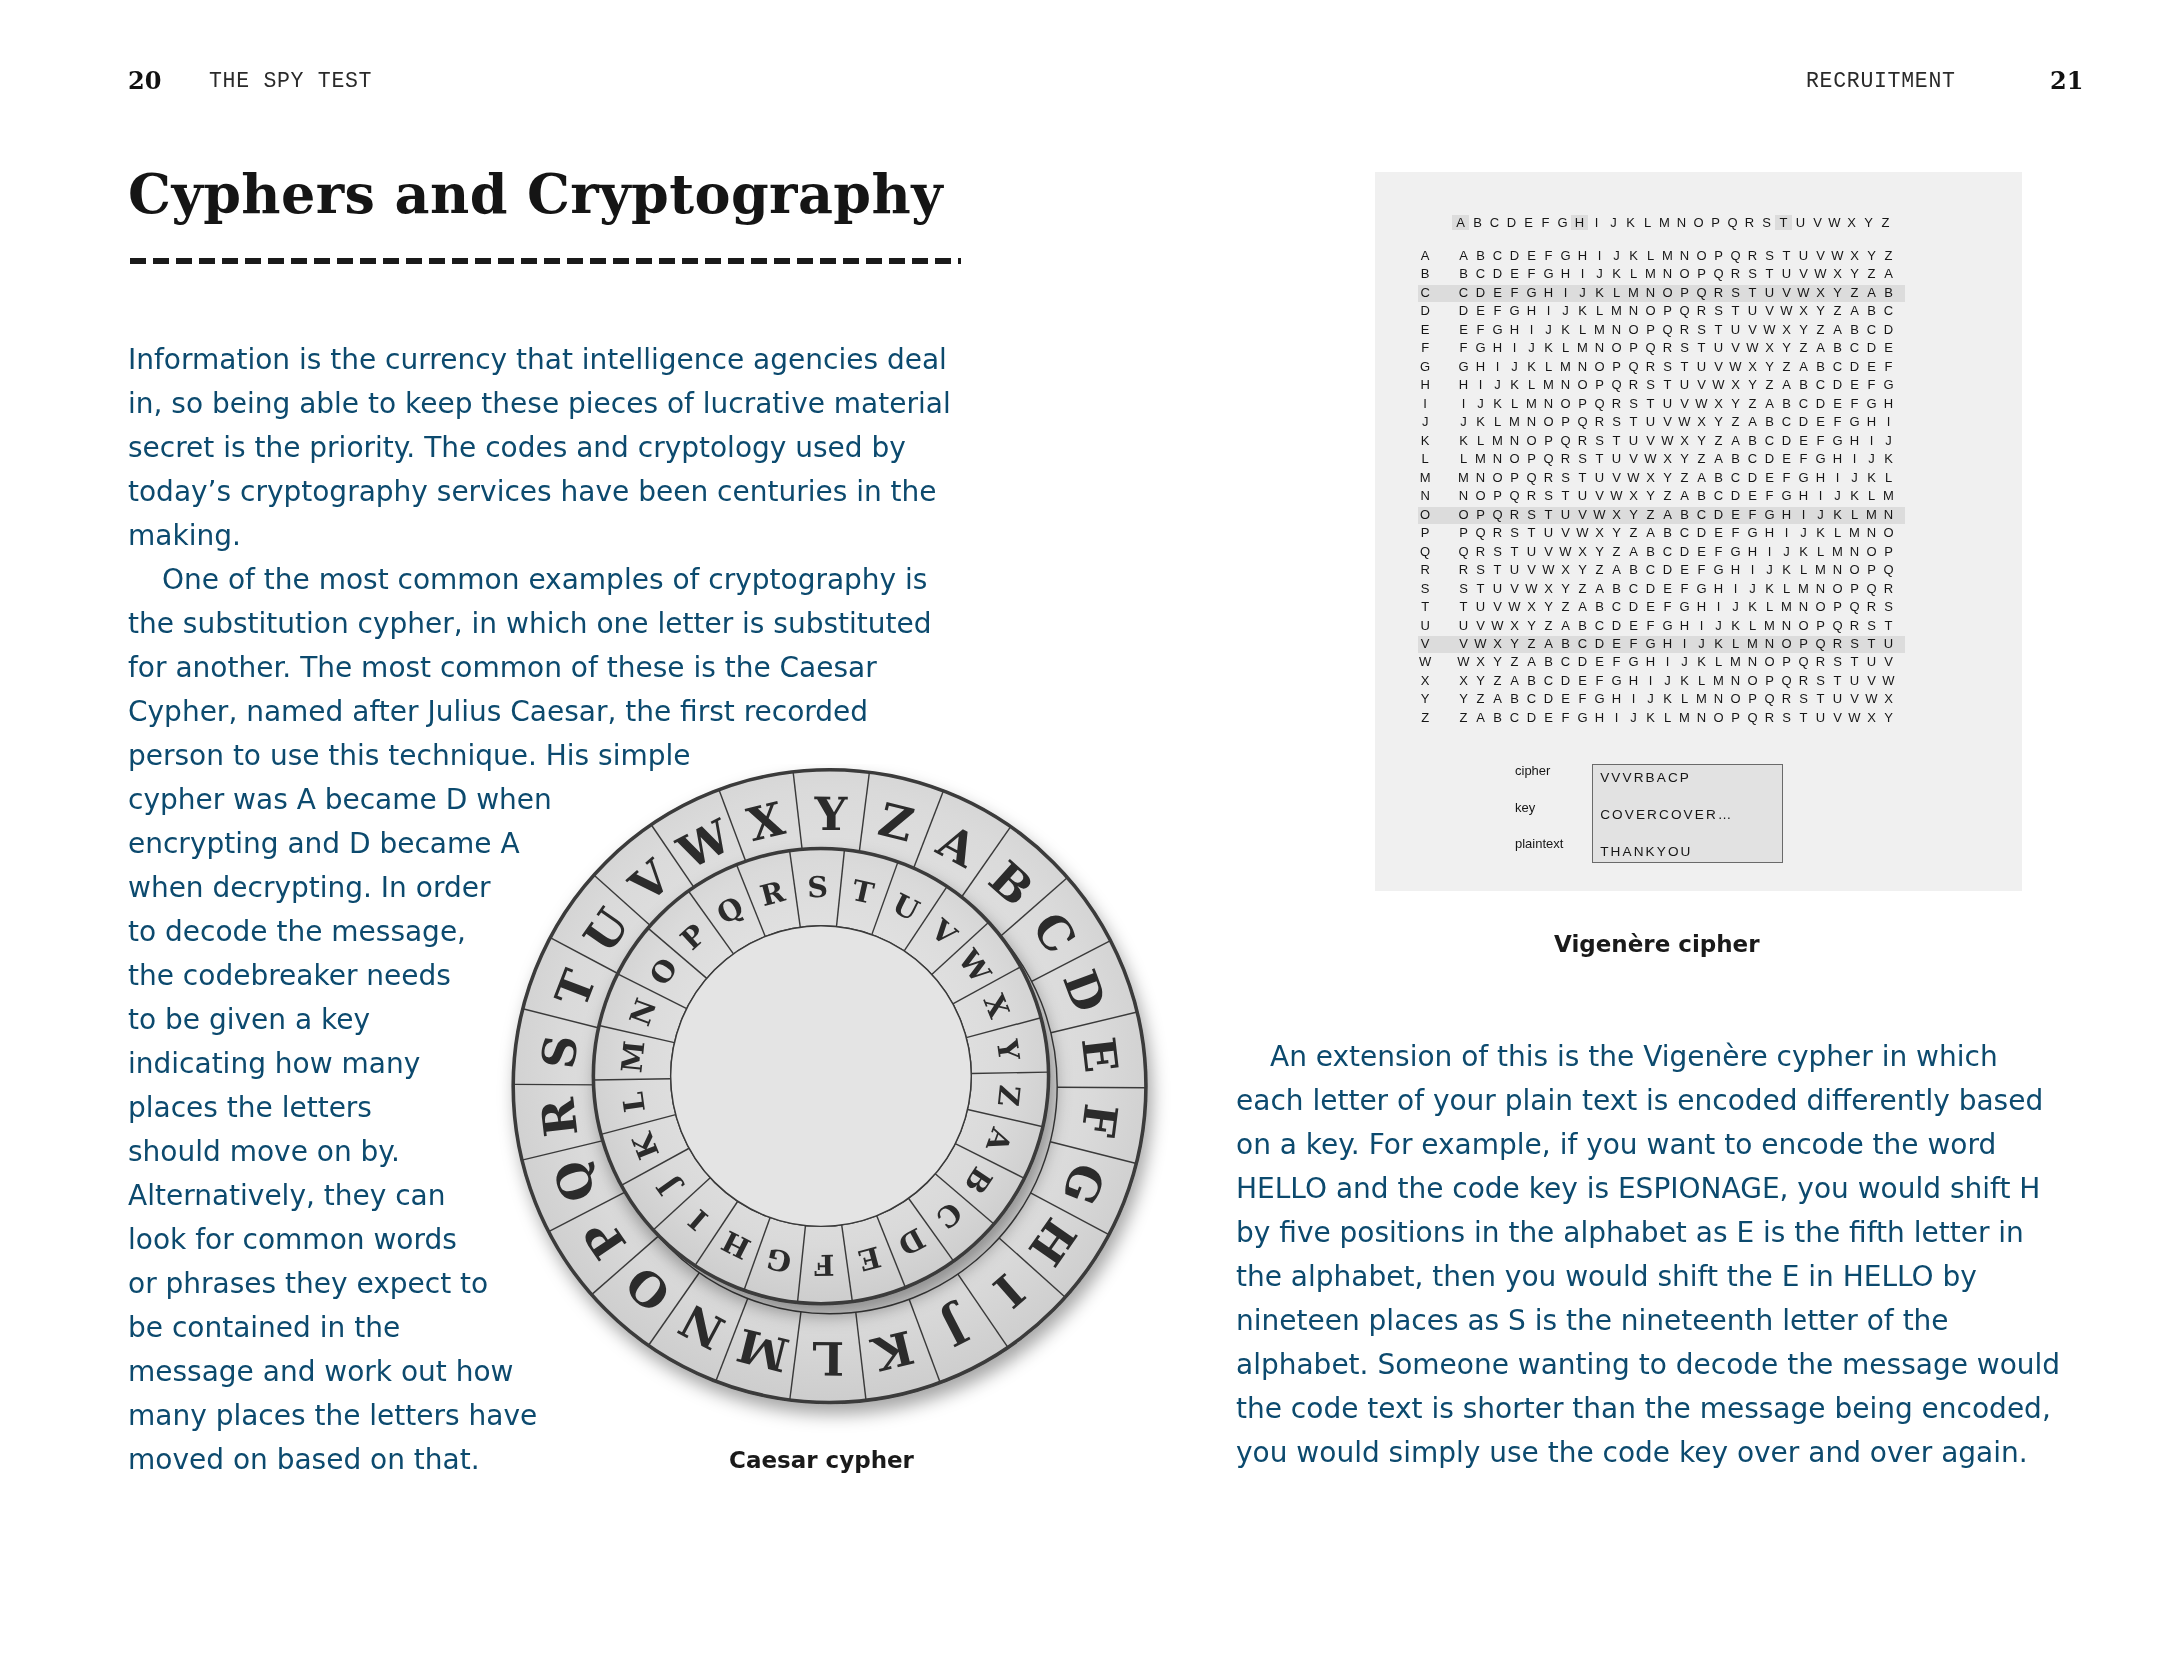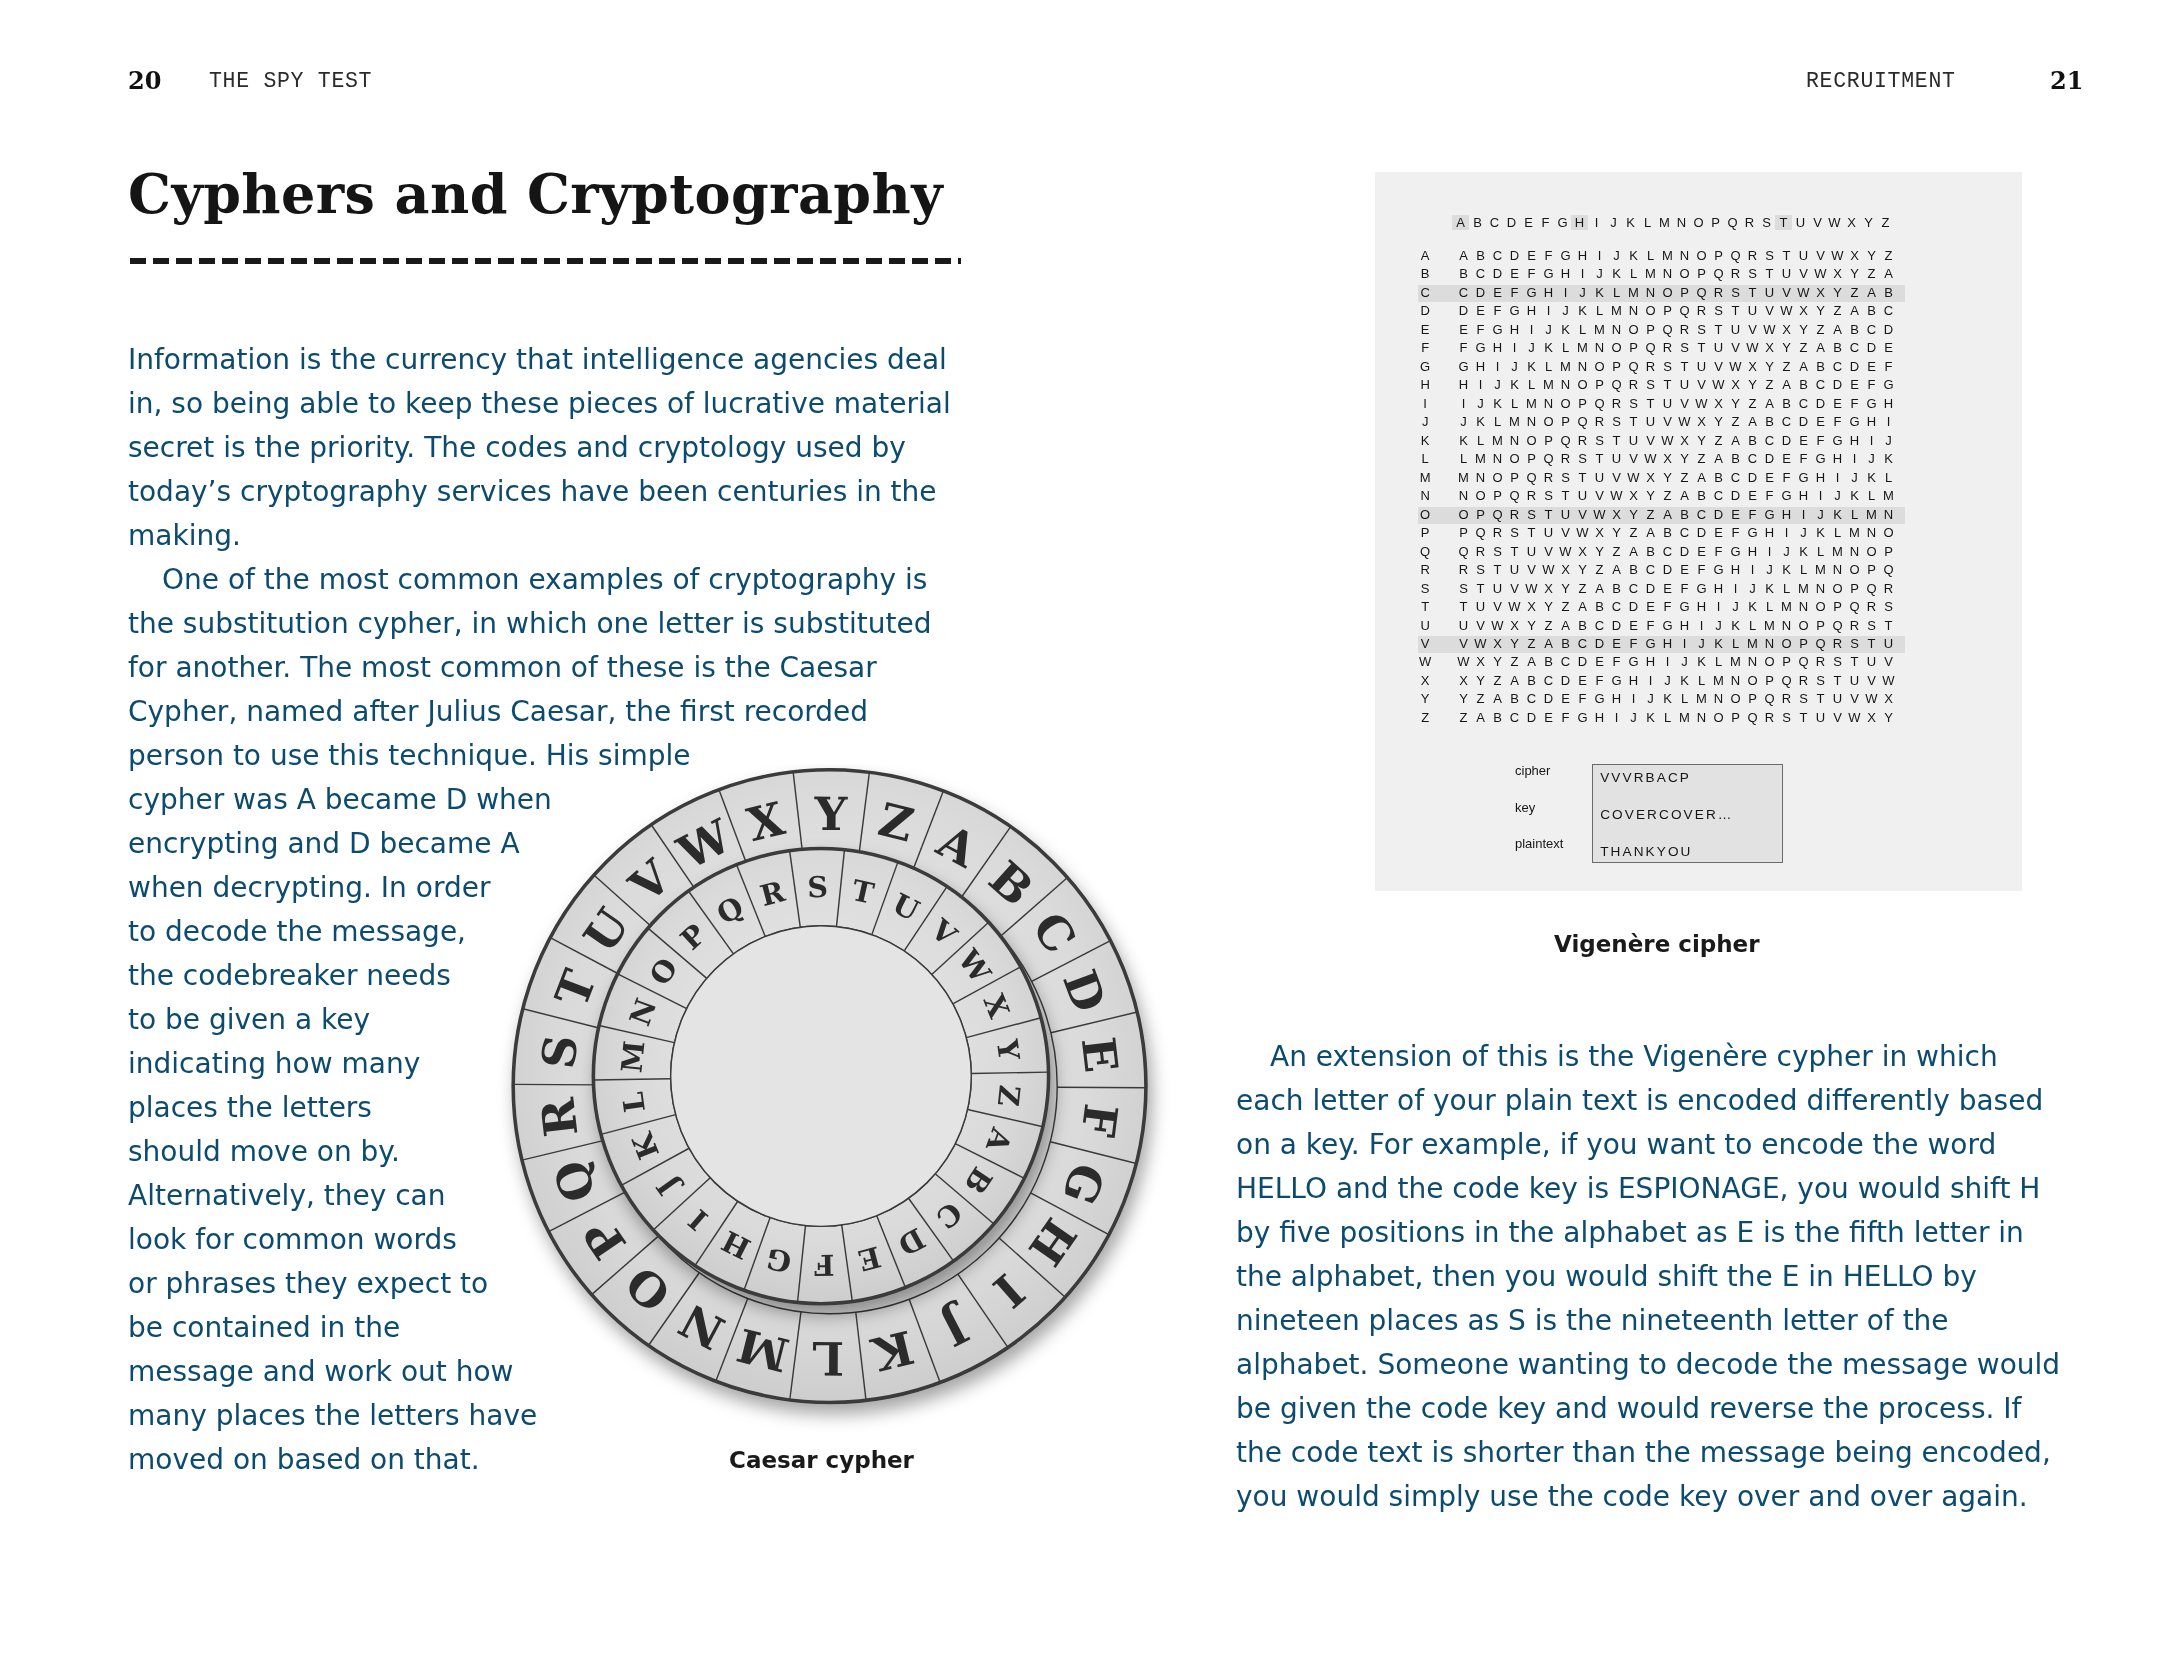--- a/index.html
+++ b/index.html
@@ -331,17 +331,16 @@
 
 <div class="body-text" id="right-text">
     <span class="line indent">An extension of this is the Vigenère cypher in which</span>
     <span class="line">each letter of your plain text is encoded differently based</span>
     <span class="line">on a key. For example, if you want to encode the word</span>
     <span class="line">HELLO and the code key is ESPIONAGE, you would shift H</span>
     <span class="line">by five positions in the alphabet as E is the fifth letter in</span>
     <span class="line">the alphabet, then you would shift the E in HELLO by</span>
     <span class="line">nineteen places as S is the nineteenth letter of the</span>
     <span class="line">alphabet. Someone wanting to decode the message would</span>
-    <span class="line">be given the code key and would reverse the process. If</span>
     <span class="line">the code text is shorter than the message being encoded,</span>
     <span class="line">you would simply use the code key over and over again.</span>
   </div>
 
 
 </body></html>

